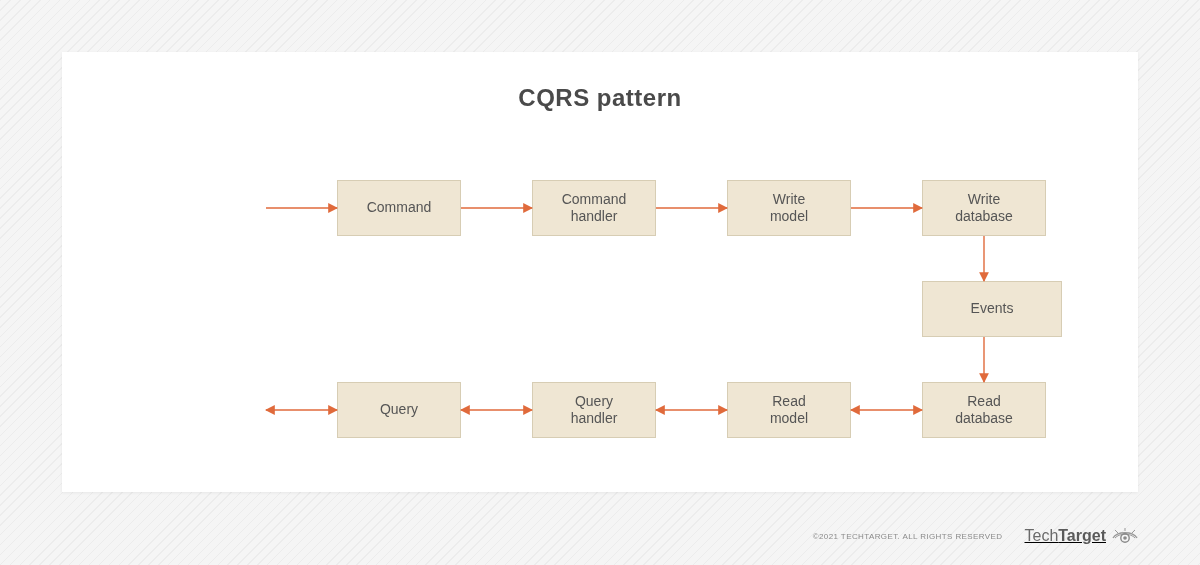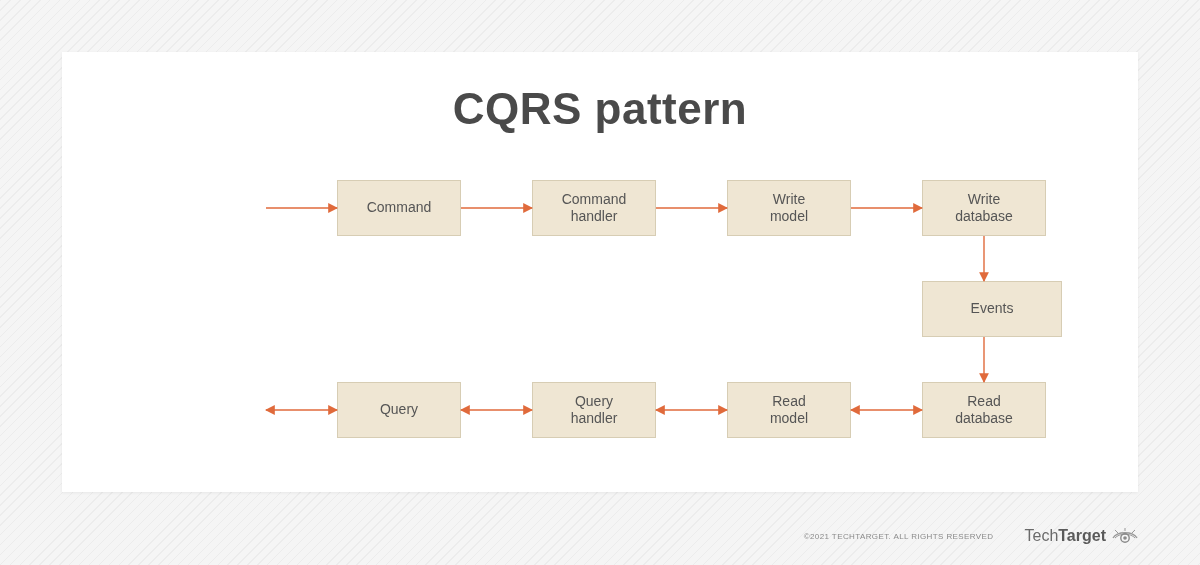--- a/index.html
+++ b/index.html
@@ -17,21 +17,21 @@
     top: 52px;
     width: 1076px;
     height: 440px;
     box-shadow: 0 1px 3px rgba(0,0,0,0.06);
   }
   .title {
     position: absolute;
     left: 0; width: 100%;
     top: 32px;
     text-align: center;
-    font-size: 44px;
+    font-size: 24px;
     font-weight: 700;
     color: #4a4a4a;
     letter-spacing: 0.5px;
   }
   .node {
     position: absolute;
     background: #efe6d3;
     border: 1px solid #d7cdb4;
     display: flex;
     align-items: center;
@@ -42,33 +42,34 @@
     line-height: 1.25;
     padding: 4px;
   }
   svg.arrows { position: absolute; left: 0; top: 0; width: 1076px; height: 440px; pointer-events: none; }
   .footer {
     position: absolute;
     right: 62px;
     bottom: 20px;
     display: flex;
     align-items: center;
-    gap: 31px;
+    gap: 22px;
     justify-content: space-between;
   }
   .copyright {
     font-size: 8px;
     letter-spacing: 0.4px;
     color: #8a8a8a;
     text-transform: uppercase;
   }
   .brand {
     display: flex;
     align-items: center;
     gap: 6px;
+    text-decoration: underline;
   }
   .brand-text {
     font-size: 16px;
     color: #6a6a6a;
     font-weight: 400;
   }
   .brand-text .bold { font-weight: 700; color: #5a5a5a; }
   .eye-icon { width: 26px; height: 18px; }
 </style>
 </head>

